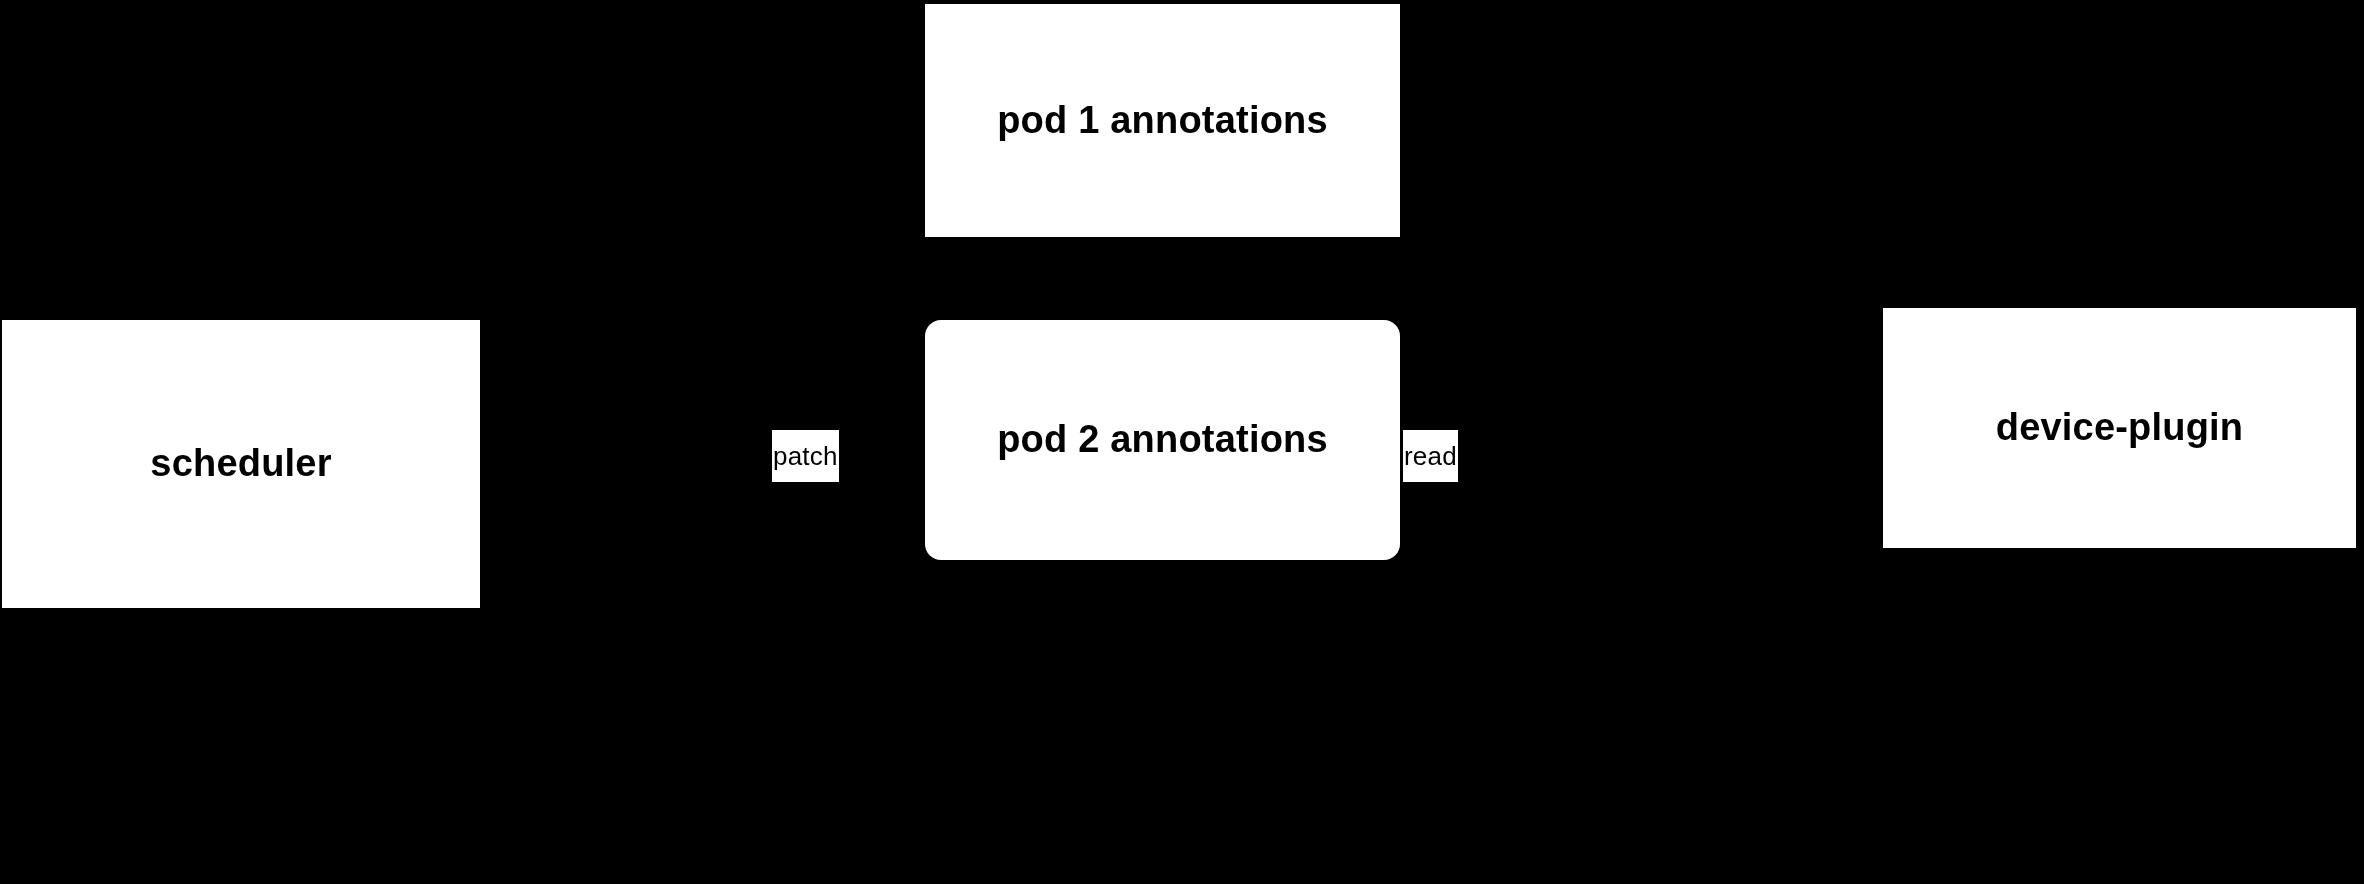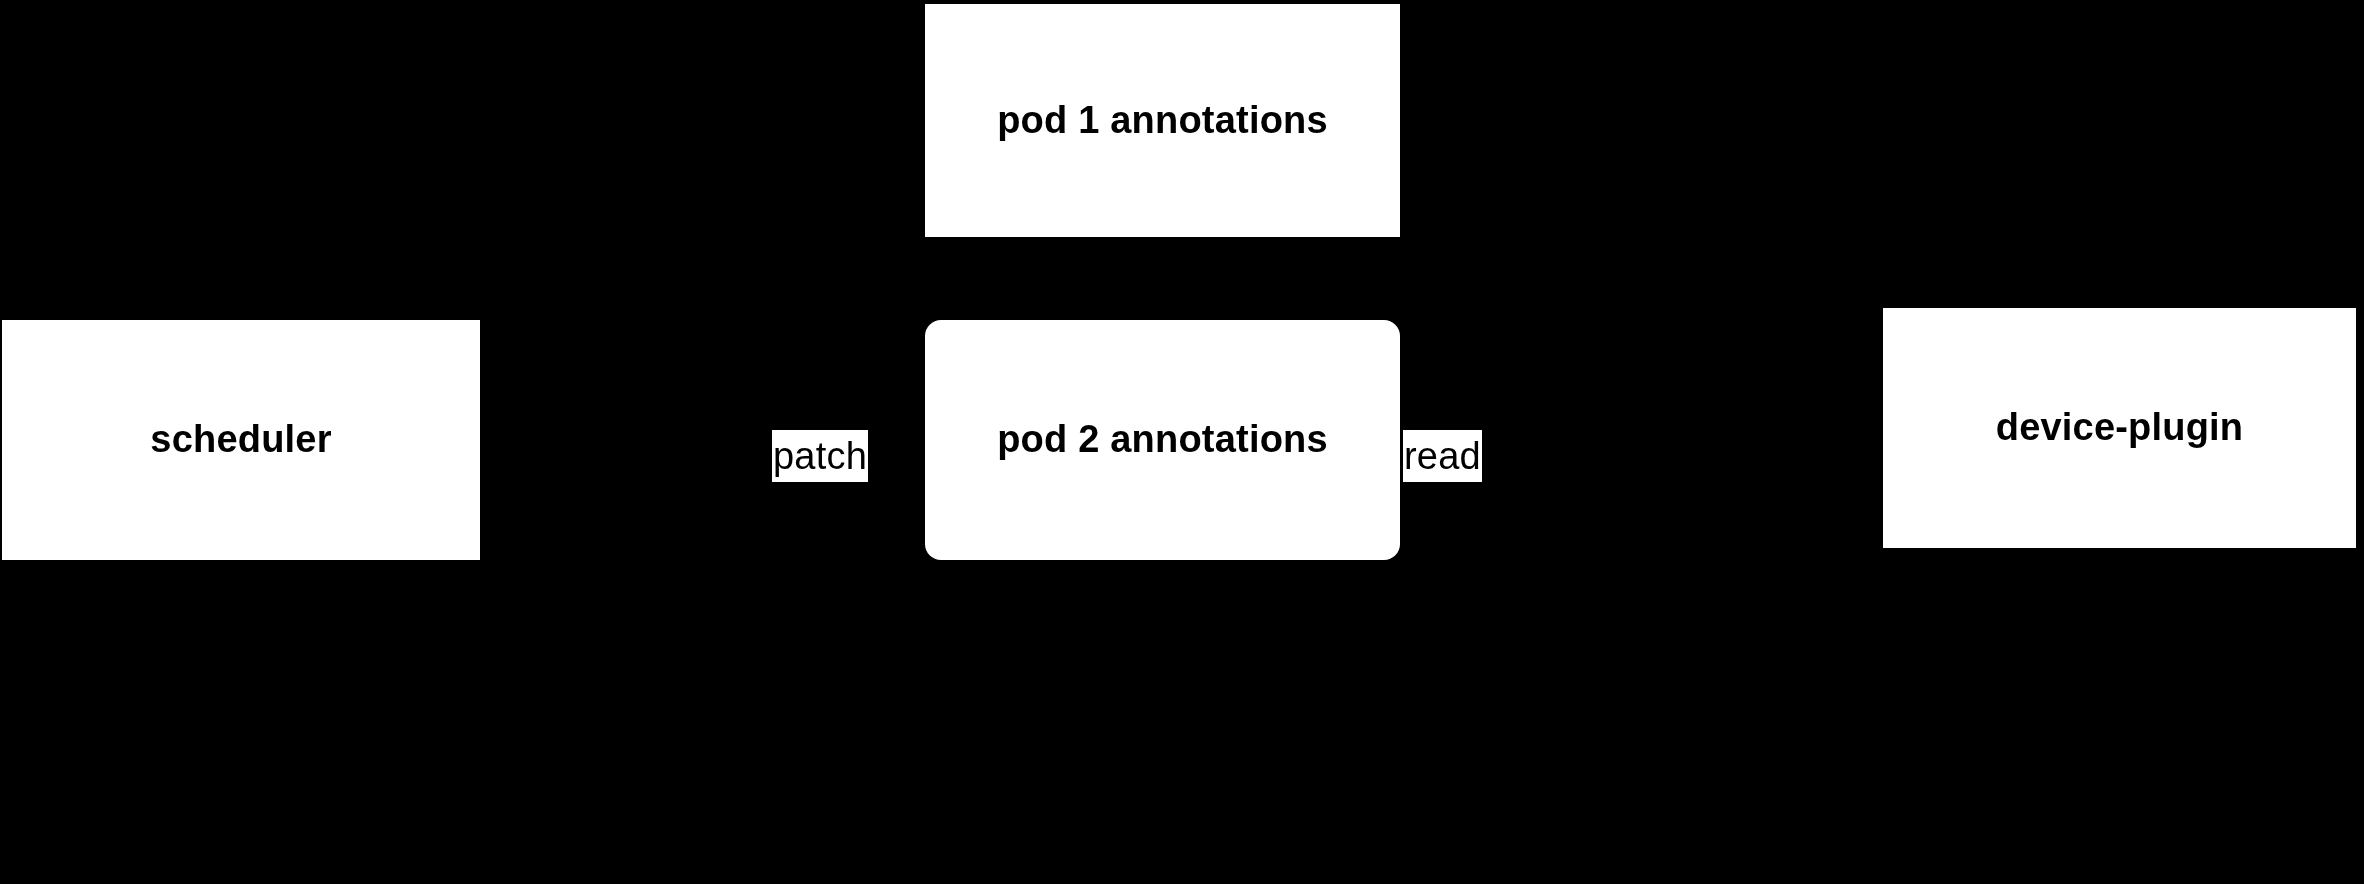--- a/index.html
+++ b/index.html
@@ -27,31 +27,31 @@
     font-size: 38px;
     font-weight: 700;
     line-height: 1.2;
     letter-spacing: 0.2px;
     white-space: nowrap;
   }
   .node-label {
     display: block;
   }
   
-  #node-scheduler      { left: 2px;    top: 320px; width: 478px; height: 240px; }
+  #node-scheduler      { left: 2px;    top: 320px; width: 478px; height: 288px; }
   #node-pod1           { left: 925px;  top: 4px;   width: 475px; height: 233px; }
   #node-pod2           { left: 925px;  top: 320px; width: 475px; height: 240px; border-radius: 16px; }
   #node-pod3           { left: 925px;  top: 640px; width: 475px; height: 237px; }
   #node-device-plugin  { left: 1883px; top: 308px; width: 473px; height: 240px; }
 
   .edge-label {
     position: absolute;
     background: #ffffff;
     color: #000000;
-    font-size: 38px;
+    font-size: 26px;
     font-weight: 400;
     line-height: 1.0;
     white-space: nowrap;
     padding: 0 1px;
     box-sizing: border-box;
     display: flex;
     align-items: center;
     justify-content: center;
     letter-spacing: 0.2px;
   }

